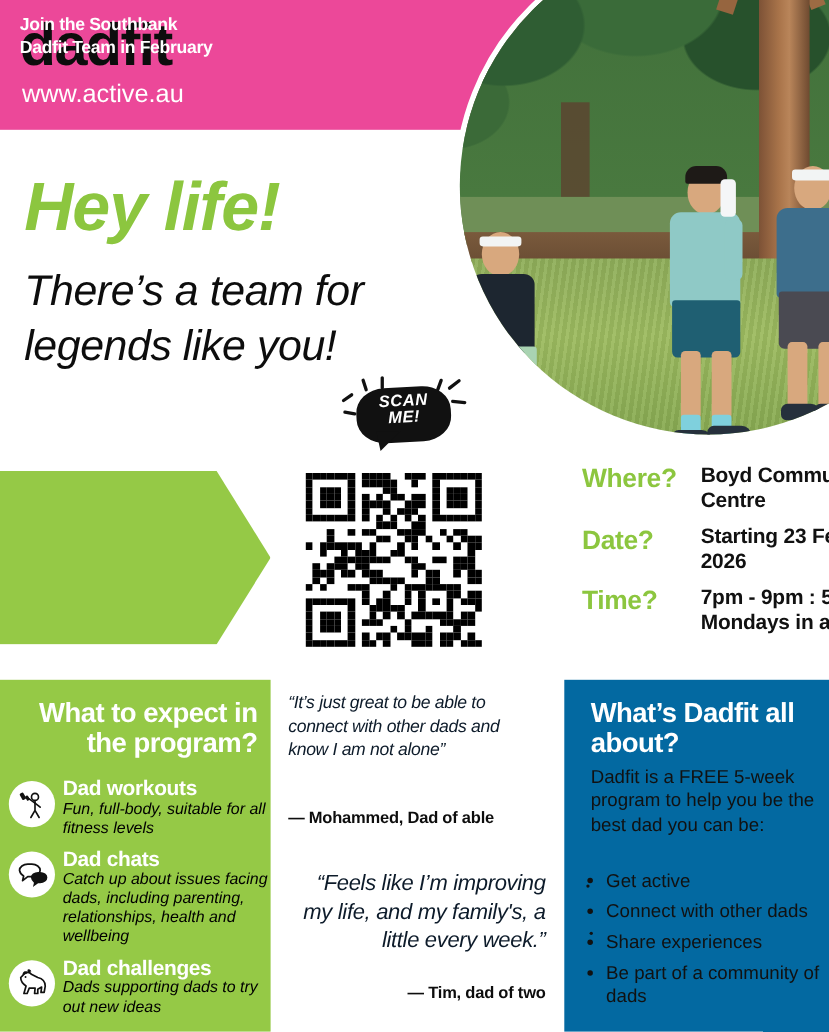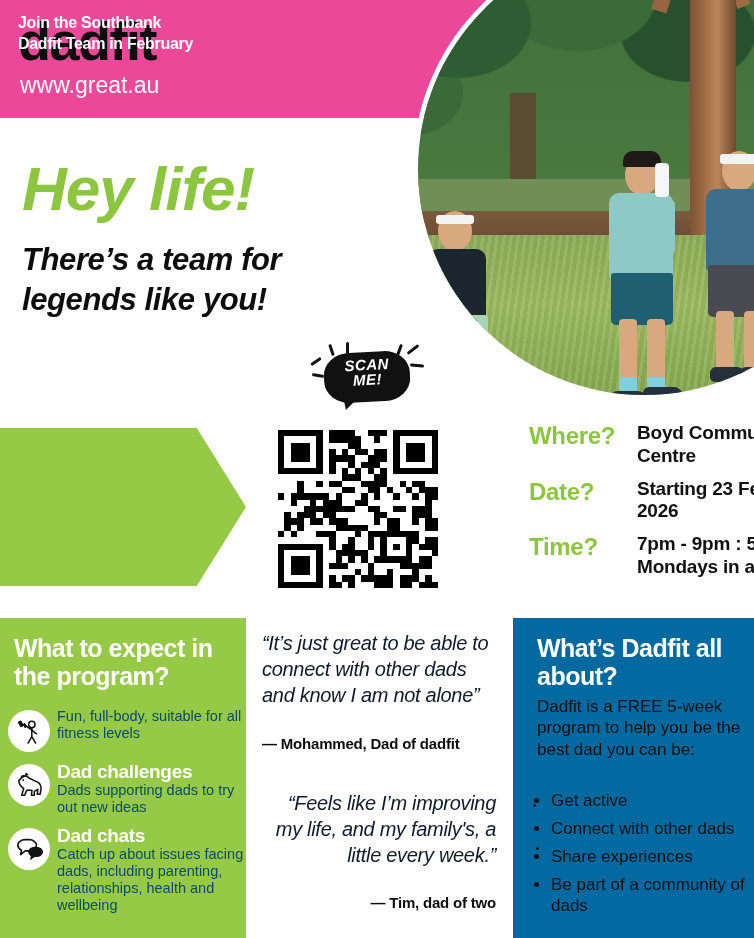--- a/index.html
+++ b/index.html
@@ -79,21 +79,21 @@
   .sock { position:absolute; background:#7fd0dd; border-radius:3px; }
 
   
   .hey {
     position:absolute; left: 22px; top: 158px;
     font-size: 62px; font-weight: 800; font-style: italic;
     color: #8cc63f; letter-spacing:-1px; line-height:1;
   }
   .sub {
     position:absolute; left: 22px; top: 240px; width: 350px;
-    font-size: 31px; font-weight: 700; font-style: italic;
+    font-size: 39px; font-weight: 400; font-style: italic;
     color: #0d0d0d; line-height: 1.28; letter-spacing:-.4px;
   }
 
   
   .scanme { position:absolute; left: 306px; top: 344px; width: 120px; height: 72px; }
   .bubble {
     position:absolute; left: 18px; top: 8px; width: 86px; height: 50px;
     background:#111; border-radius: 26px/22px; transform: rotate(-3deg);
   }
   .bubble-tail {
@@ -146,50 +146,50 @@
     position:absolute; left:0; top: 618px; width: 246px; height: 320px;
     background:#95c946;
   }
   .panel-right {
     position:absolute; left: 513px; top: 618px; width: 241px; height: 320px;
     background:#0369a1;
   }
   .panel-title {
     color:#fff; font-weight: 800; font-size: 25px; line-height:1.12; letter-spacing:-.5px;
   }
-  .panel-left .panel-title { position:absolute; left: 14px; top: 16px; width: 220px; }
+  .panel-left .panel-title { position:absolute; left: 14px; top: 16px; width: 220px; text-align: right; }
   .panel-right .panel-title { position:absolute; left: 24px; top: 16px; width: 210px; }
 
   .expect-list { position:absolute; left: 8px; top: 90px; width: 238px; }
   .expect-item { display:flex; gap: 7px; margin-bottom: 10px; }
   .icon-circle {
     flex: 0 0 42px; width: 42px; height: 42px; border-radius:50%;
     background:#fff; display:flex; align-items:center; justify-content:center;
     margin-top: 2px;
   }
   .expect-body { flex:1; }
   .expect-title { color:#fff; font-weight:800; font-size: 19px; line-height:1.05; letter-spacing:-.3px; }
-  .expect-desc { color:#0c4a6e; font-size: 14.5px; line-height: 1.18; font-weight:400; }
+  .expect-desc { color:#000000; font-size: 14.5px; line-height: 1.18; font-weight:400;font-style:italic; }
 
   .about-intro {
     position:absolute; left: 24px; top: 78px; width: 208px;
     color:#111; font-size: 17px; line-height: 1.25; font-weight: 400;
   }
   .about-intro b { font-weight: 400; }
   .about-bullets {
     position:absolute; left: 38px; top: 172px; width: 196px;
     color:#111; font-size: 17px; line-height: 1.24;
   }
   .about-bullets li { margin-bottom: 7px; }
   .stray-dot { position:absolute; width:3px; height:3px; border-radius:50%; background:#111; }
 
   
   .quote1 {
     position:absolute; left: 262px; top: 630px; width: 232px;
-    font-style: italic; font-size: 20px; line-height: 1.3; color:#0d1b2a;
+    font-style: italic; font-size: 16px; line-height: 1.3; color:#0d1b2a;
     letter-spacing:-.3px;
   }
   .attrib1 {
     position:absolute; left: 262px; top: 735px; width: 240px;
     font-weight: 800; font-size: 15px; color:#0d0d0d; letter-spacing:-.2px;
   }
   .quote2 {
     position:absolute; left: 258px; top: 790px; width: 238px;
     font-style: italic; font-size: 20px; line-height: 1.3; color:#0d1b2a;
     text-align: right; letter-spacing:-.3px;
@@ -199,21 +199,21 @@
     font-weight: 800; font-size: 15px; color:#0d0d0d; text-align: right; letter-spacing:-.2px;
   }
 </style>
 </head>
 <body>
 
 <div class="poster">
 
   <div class="header">
     <div class="brand">dadfit</div>
-    <div class="brand-url">www.great.au</div>
+    <div class="brand-url">www.active.au</div>
   </div>
 
   <div class="photo-wrap">
     <div class="photo">
       <div class="sky"></div>
       <div class="canopy"></div>
       <div class="branch-a"></div>
       <div class="branch-b"></div>
       <div class="trunk-2"></div>
 
@@ -934,56 +934,57 @@
           <svg width="30" height="30" viewBox="0 0 32 32" aria-hidden="true">
             <circle cx="19" cy="9" r="3.4" fill="none" stroke="#111" stroke-width="1.6"></circle>
             <path d="M19 13 L19 22 M19 22 L15 29 M19 22 L23 29" fill="none" stroke="#111" stroke-width="1.6" stroke-linecap="round"></path>
             <path d="M19 15 L12 10" fill="none" stroke="#111" stroke-width="1.6" stroke-linecap="round"></path>
             <path d="M19 15 L24 19" fill="none" stroke="#111" stroke-width="1.6" stroke-linecap="round"></path>
             <rect x="5" y="5" width="4" height="7" rx="1.2" fill="#111" transform="rotate(-30 7 8)"></rect>
             <rect x="10" y="8" width="3" height="5" rx="1" fill="#111" transform="rotate(-30 11 10)"></rect>
           </svg>
         </div>
         <div class="expect-body">
+          <div class="expect-title">Dad workouts</div>
           <div class="expect-desc">Fun, full-body, suitable for all fitness levels</div>
+        </div>
+      </div>
+
+      <div class="expect-item">
+        <div class="icon-circle">
+          <svg width="30" height="30" viewBox="0 0 32 32" aria-hidden="true">
+            <path d="M4 12 a8 6 0 0 1 8-6 h4 a8 6 0 0 1 0 12 h-4 l-5 4 1-4.6 A7.6 7.6 0 0 1 4 12z" fill="none" stroke="#111" stroke-width="1.7" stroke-linejoin="round"></path>
+            <path d="M15 19 a7 5.5 0 0 1 7-5.5 h2 a7 5.5 0 0 1 0 11 h-2 l-5 3.6 1-4.2 A6.8 6.8 0 0 1 15 19z" fill="#111"></path>
+          </svg>
+        </div>
+        <div class="expect-body">
+          <div class="expect-title">Dad chats</div>
+          <div class="expect-desc">Catch up about issues facing dads, including parenting, relationships, health and wellbeing</div>
         </div>
       </div>
 
       <div class="expect-item">
         <div class="icon-circle">
           <svg width="31" height="31" viewBox="0 0 32 32" aria-hidden="true">
             <path d="M7 9 C9 6 13 5 15 8 L21 11 C25 12 28 15 28 19 L27 25 L24 25 L24.6 20 L21 22 L21 26 L18 26 L18.5 21 L13 21 L11 26 L8 26 L10 19 C7 17 5 14 5 11 Z" fill="none" stroke="#111" stroke-width="1.6" stroke-linejoin="round"></path>
             <path d="M7 9 C6 6 9 4 12 6 C10 3 13 2 15 5" fill="#111"></path>
             <circle cx="9.5" cy="10.5" r=".9" fill="#111"></circle>
           </svg>
         </div>
         <div class="expect-body">
           <div class="expect-title">Dad challenges</div>
           <div class="expect-desc">Dads supporting dads to try out new ideas</div>
         </div>
       </div>
 
-      <div class="expect-item">
-        <div class="icon-circle">
-          <svg width="30" height="30" viewBox="0 0 32 32" aria-hidden="true">
-            <path d="M4 12 a8 6 0 0 1 8-6 h4 a8 6 0 0 1 0 12 h-4 l-5 4 1-4.6 A7.6 7.6 0 0 1 4 12z" fill="none" stroke="#111" stroke-width="1.7" stroke-linejoin="round"></path>
-            <path d="M15 19 a7 5.5 0 0 1 7-5.5 h2 a7 5.5 0 0 1 0 11 h-2 l-5 3.6 1-4.2 A6.8 6.8 0 0 1 15 19z" fill="#111"></path>
-          </svg>
-        </div>
-        <div class="expect-body">
-          <div class="expect-title">Dad chats</div>
-          <div class="expect-desc">Catch up about issues facing dads, including parenting, relationships, health and wellbeing</div>
-        </div>
-      </div>
-
     </div>
   </div>
 
   <div class="quote1">“It’s just great to be able to connect with other dads and know I am not alone”</div>
-  <div class="attrib1">— Mohammed, Dad of dadfit</div>
+  <div class="attrib1">— Mohammed, Dad of able</div>
   <div class="quote2">“Feels like I’m improving my life, and my family's, a little every week.”</div>
   <div class="attrib2">— Tim, dad of two</div>
 
   <div class="panel-right">
     <div class="panel-title">What’s Dadfit all about?</div>
     <div class="about-intro">
       <b>Dadfit is a FREE 5-week program</b><span> to help you be the best dad you can be:</span>
     </div>
     <span class="stray-dot" style="left:20px; top:186px;"></span>
     <span class="stray-dot" style="left:23px; top:229px;"></span>

